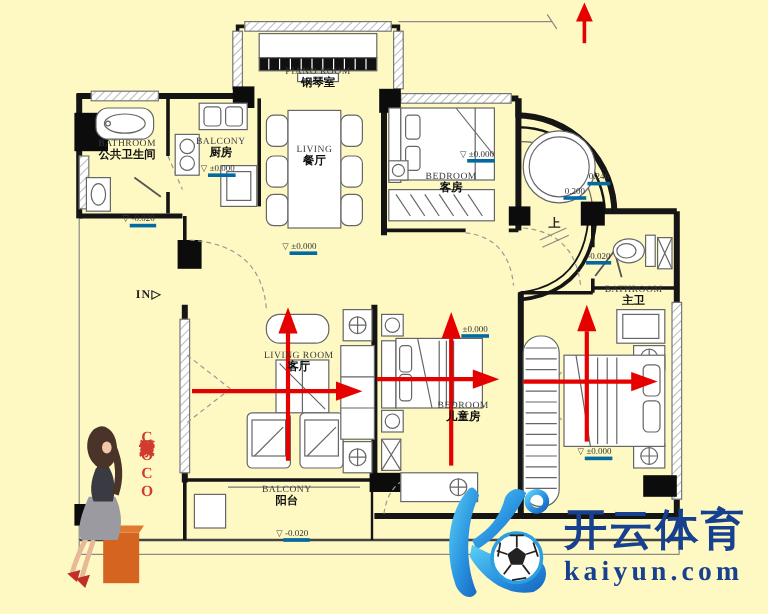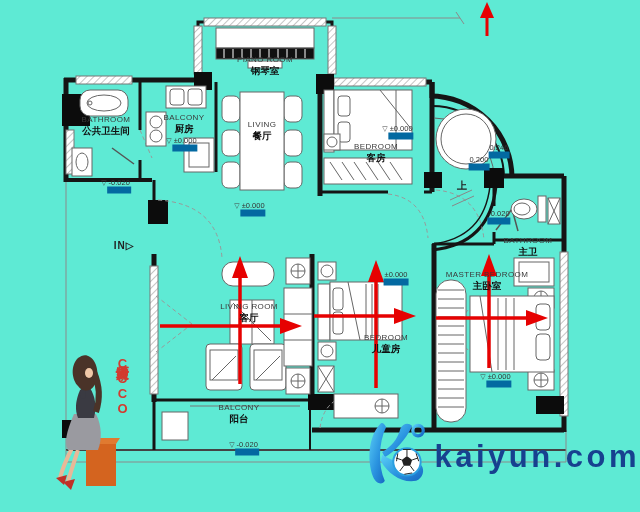--- a/index.html
+++ b/index.html
@@ -1,37 +1,37 @@
 <!DOCTYPE html>
 <html><head>
 <meta charset="utf-8">
 <style>
   html,body{margin:0;padding:0;background:#fff;}
-  .stage{position:relative;width:640px;height:512px;background:#5eead4;overflow:hidden;
-         font-family:Liberation Sans, sans-serif;}
+  .stage{position:relative;width:640px;height:512px;background:#fef9c3;overflow:hidden;
+         font-family:Liberation Serif, serif;}
   .plan{position:absolute;left:0;top:0;}
   .rlabel{position:absolute;transform:translate(-50%,-50%);text-align:center;line-height:1.25;
           white-space:nowrap;z-index:5;}
   .rlabel .en{font-size:8px;letter-spacing:.4px;color:#3a3a3a;}
   .rlabel .zh{font-size:9.5px;font-weight:700;color:#101010;}
   .lvl{position:absolute;transform:translate(-50%,-50%);font-size:7.5px;color:#333;
        white-space:nowrap;z-index:5;}
   .lvl .tri{font-size:7px;margin-right:1px;color:#444;}
-  .lvl .num{border-bottom:7px solid #0369a1;padding:0 1px;text-align:right;}
+  .lvl .num{border-bottom:3px solid #0369a1;padding:0 1px;text-align:right;}
   .upmark{position:absolute;transform:translate(-50%,-50%);font-size:10px;font-weight:700;color:#222;z-index:5;}
   .inmark{position:absolute;transform:translate(-50%,-50%);font-size:10px;font-weight:700;
           color:#222;letter-spacing:1px;z-index:5;text-align:right;}
   .designer-text{position:absolute;left:113px;top:356px;height:120px;writing-mode:vertical-rl;
           text-orientation:upright;font-weight:700;color:#d23b30;font-size:13px;letter-spacing:0px;z-index:6;}
   .figure{position:absolute;left:56px;top:352px;z-index:6;}
   .wm{position:absolute;left:360px;top:400px;width:280px;height:112px;display:flex;
       align-items:center;z-index:8;}
   .wm-text{margin-left:4px;}
   .wm-cn{font-size:36px;font-weight:900;color:#17418f;letter-spacing:2px;line-height:1.05;}
-  .wm-en{font-size:31px;font-weight:700;color:#17418f;letter-spacing:3.5px;margin-top:2px;}
+  .wm-en{font-size:23px;font-weight:700;color:#17418f;letter-spacing:3.5px;margin-top:2px;}
 </style>
 </head>
 <body>
 
 <div class="stage">
 
   <svg class="plan" width="640" height="512" viewBox="0 0 640 512">
     <defs>
       <pattern id="hatch" width="5" height="5" patternUnits="userSpaceOnUse" patternTransform="rotate(45)">
         <rect width="5" height="5" fill="#fff"></rect>
@@ -295,25 +295,21 @@
     <div class="zh">餐厅</div>
   </div>
   <div class="rlabel" style="left:376px;top:153px">
     <div class="en">BEDROOM</div>
     <div class="zh">客房</div>
   </div>
   <div class="rlabel" style="left:528px;top:247px">
     <div class="en">BATHROOM</div>
     <div class="zh">主卫</div>
   </div>
-  <div class="rlabel" style="left:487px;top:281px">
-    <div class="en">MASTER BEDROOM</div>
-    <div class="zh">主卧室</div>
-  </div>
-  <div class="rlabel" style="left:249px;top:313px">
+  <div class="rlabel" style="left:249px;top:302px">
     <div class="en">LIVING ROOM</div>
     <div class="zh">客厅</div>
   </div>
   <div class="rlabel" style="left:386px;top:344px">
     <div class="en">BEDROOM</div>
     <div class="zh">儿童房</div>
   </div>
   <div class="rlabel" style="left:239px;top:414px">
     <div class="en">BALCONY</div>
     <div class="zh">阳台</div>
@@ -385,17 +381,18 @@
       <circle cx="89" cy="15" r="8" stroke="url(#kgrad2)" stroke-width="5" fill="none"></circle>
       <path d="M34,52 C52,62 72,70 94,68 C100,76 96,88 86,92 C64,96 44,82 32,62 Z" fill="url(#kgrad2)"></path>
       <g>
         <circle cx="72" cy="63" r="21" fill="#fff" stroke="#2b9fe0" stroke-width="3"></circle>
         <polygon points="72,54 80,60 77,69 67,69 64,60" fill="#222"></polygon>
         <path d="M72,54 L72,44 M80,60 L89,57 M77,69 L83,77 M67,69 L61,77 M64,60 L55,57" stroke="#222" stroke-width="1.5" fill="none"></path>
         <path d="M66,44 L78,44 M86,50 L90,62 M80,80 L68,82 M56,62 L58,50" stroke="#222" stroke-width="1.5" fill="none"></path>
       </g>
     </svg>
     <div class="wm-text">
+      <div class="wm-cn">开云体育</div>
       <div class="wm-en">kaiyun.com</div>
     </div>
   </div>
 
 </div>
 
 </body></html>

